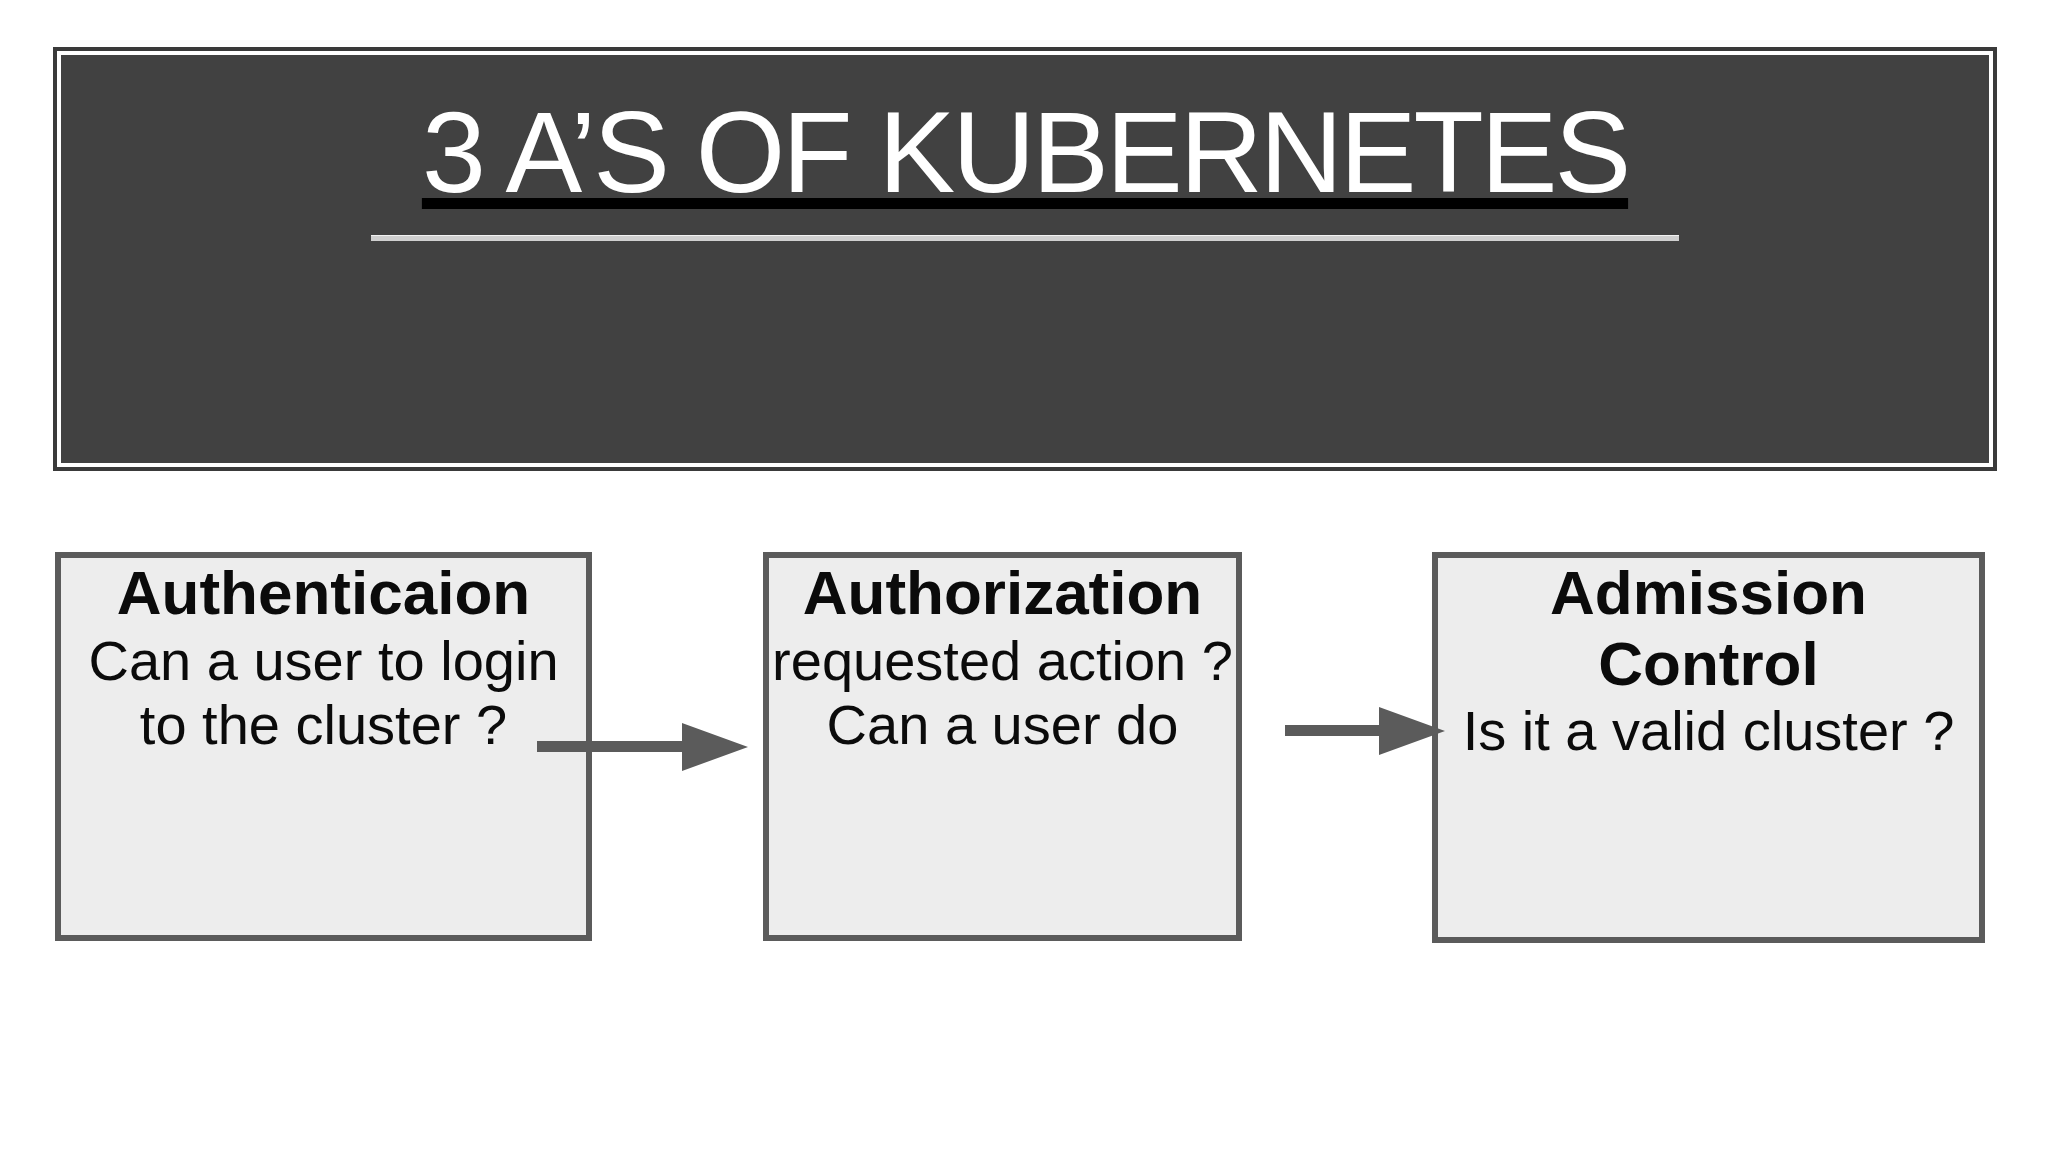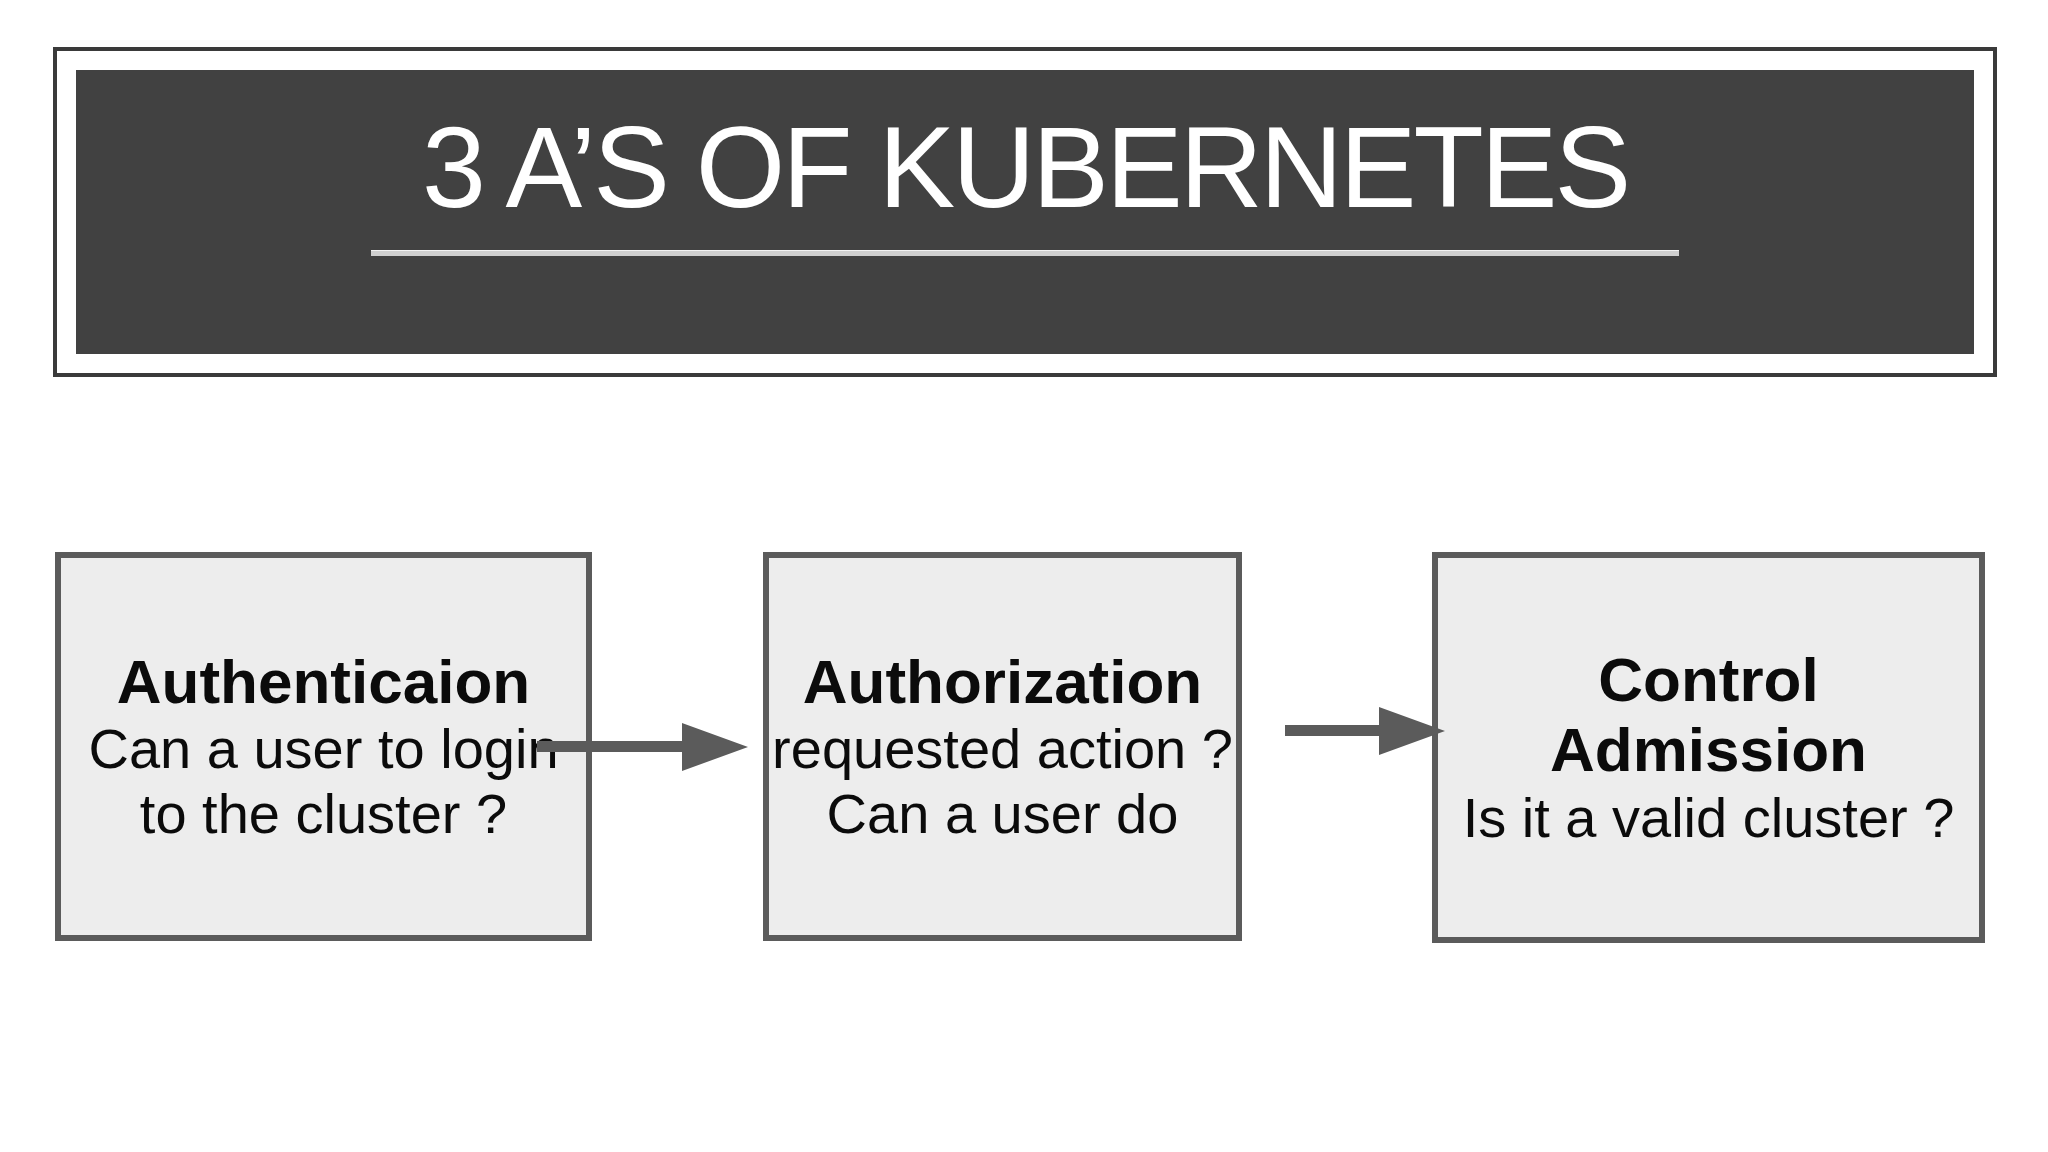--- a/index.html
+++ b/index.html
@@ -15,25 +15,26 @@
     background: #ffffff;
     overflow: hidden;
   }
 
   
   .banner {
     position: absolute;
     left: 53px;
     top: 47px;
     width: 1944px;
-    height: 330px;
+    height: 424px;
     box-sizing: border-box;
     border: 4px solid #3a3a3a;
     background: #ffffff;
-    padding: 19px;
+    padding: 4px;
+    text-decoration: underline;
   }
   .banner-inner {
     width: 100%;
     height: 100%;
     background: #414141;
     display: flex;
     flex-direction: column;
     align-items: center;
   }
   .slide-title {
@@ -55,21 +56,20 @@
 
   
   .dbox {
     position: absolute;
     top: 552px;
     height: 389px;
     box-sizing: border-box;
     background: #ededed;
     border: 6px solid #5b5b5b;
     display: flex;
-    align-items: center;
     justify-content: center;
     text-align: center;
     color: #0b0b0b;
   }
   .dbox .box-title {
     font-size: 62px;
     font-weight: 700;
     line-height: 1.14;
     white-space: nowrap;
   }
@@ -134,22 +134,22 @@
   </div>
 
   <svg class="flow-arrow arrow-2" viewBox="0 0 160 48" aria-hidden="true">
     <rect x="0" y="18" width="99" height="11" fill="#5b5b5b"></rect>
     <polygon points="94,0 160,24 94,48" fill="#5b5b5b"></polygon>
   </svg>
 
   <div class="dbox box-admission">
     <div>
       <div class="box-title">
+        <span>Admission</span>
         <span>Control</span>
-        <span>Admission</span>
       </div>
       <div class="box-body">
         <div>Is it a valid cluster ?</div>
       </div>
     </div>
   </div>
 
 </div>
 
 </body></html>

